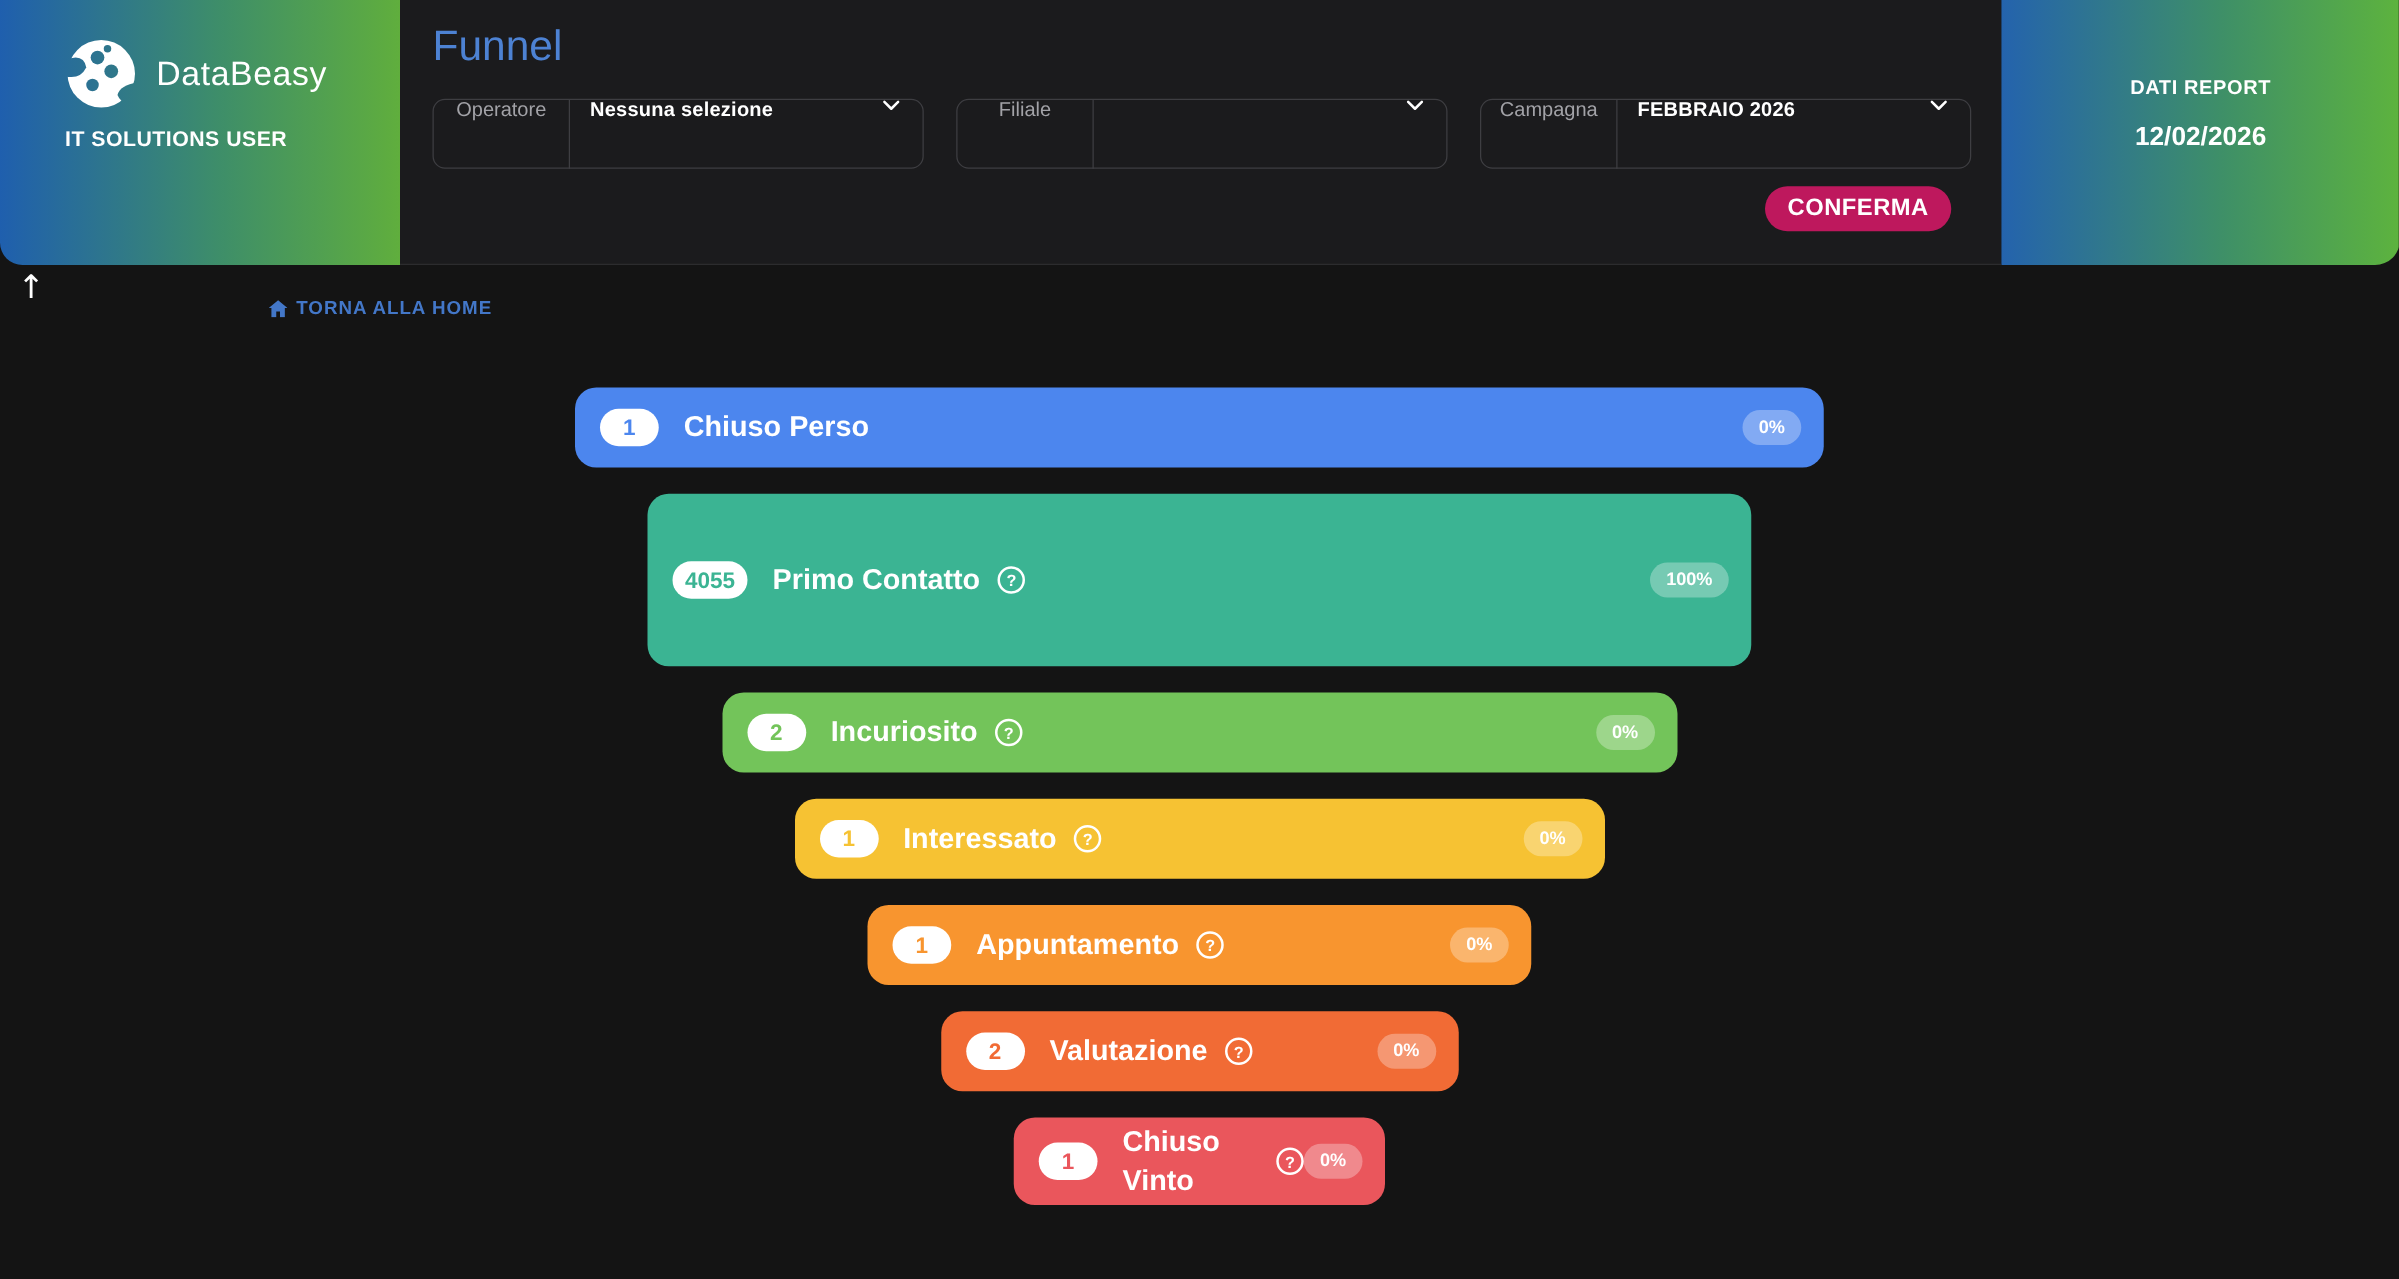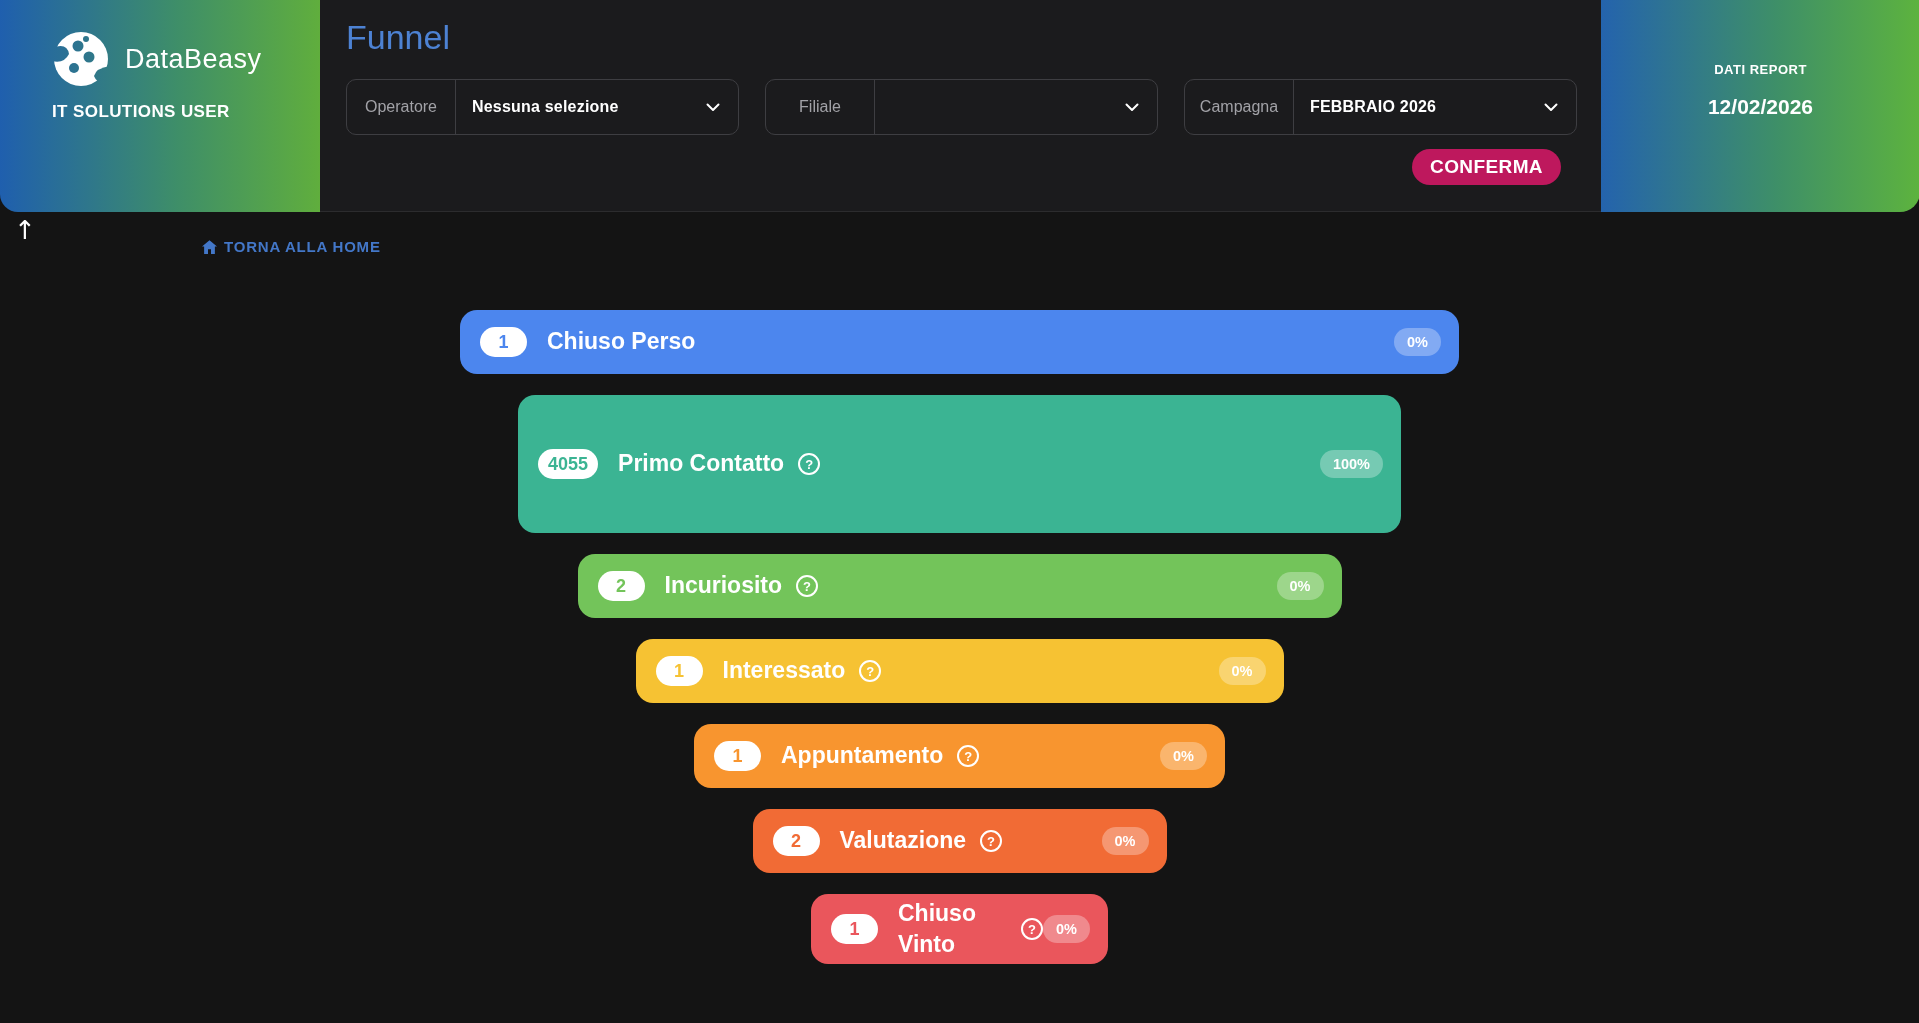--- a/index.html
+++ b/index.html
@@ -30,21 +30,21 @@
     background:#1b1b1d;
     border-bottom:1px solid #2c2c2e;
     padding:18px 24px 0 26px;
   }
   .page-title { margin:0; font-size:34px; font-weight:400; color:#4d82d3; }
 
   .filters { display:flex; gap:26px; margin-top:22px; }
   .filter-box {
     width:393px; height:56px;
     border:1px solid #3e3e42; border-radius:10px;
-    display:flex; align-items:center;
+    display:flex; 
     cursor:pointer;
   }
   .filter-label {
     width:108px; flex:0 0 108px; text-align:center;
     color:#a2a2a7; font-size:16px;
   }
   .filter-divider { width:1px; height:55px; background:#3e3e42; flex:0 0 1px; }
   .filter-value {
     flex:1 1 auto; padding-left:16px;
     color:#ffffff; font-size:16px; font-weight:700; letter-spacing:0.2px;
@@ -61,32 +61,32 @@
     cursor:pointer;
   }
 
   .report-panel {
     width:319px; flex:0 0 319px; height:212px;
     background:linear-gradient(90deg,#2463ad 0%, #3e8f68 55%, #5db33e 100%);
     border-radius:0 0 20px 0;
     display:flex; flex-direction:column; align-items:center;
     padding-top:62px;
   }
-  .report-label { color:#ffffff; font-size:13px; font-weight:700; letter-spacing:0.5px; }
+  .report-label { color:#ffffff; font-size:16px; font-weight:700; letter-spacing:0.5px; }
   .report-date { margin-top:18px; color:#ffffff; font-size:21px; font-weight:700; }
 
   
   .scroll-top {
     position:absolute; left:8px; top:216px;
     background:none; border:none; color:#ffffff;
     font-size:26px; line-height:1; cursor:pointer;
     font-family:"DejaVu Sans", sans-serif;
   }
   .home-link {
-    position:absolute; left:202px; top:238px;
+    position:absolute; left:215px; top:238px;
     display:flex; align-items:center; gap:7px;
     color:#4377c8; font-size:15px; font-weight:700; letter-spacing:0.8px;
     text-decoration:none; cursor:pointer;
   }
 
   
   .funnel {
     position:absolute; top:310px; left:0; width:100%;
     display:flex; flex-direction:column; align-items:center; gap:21px;
   }

